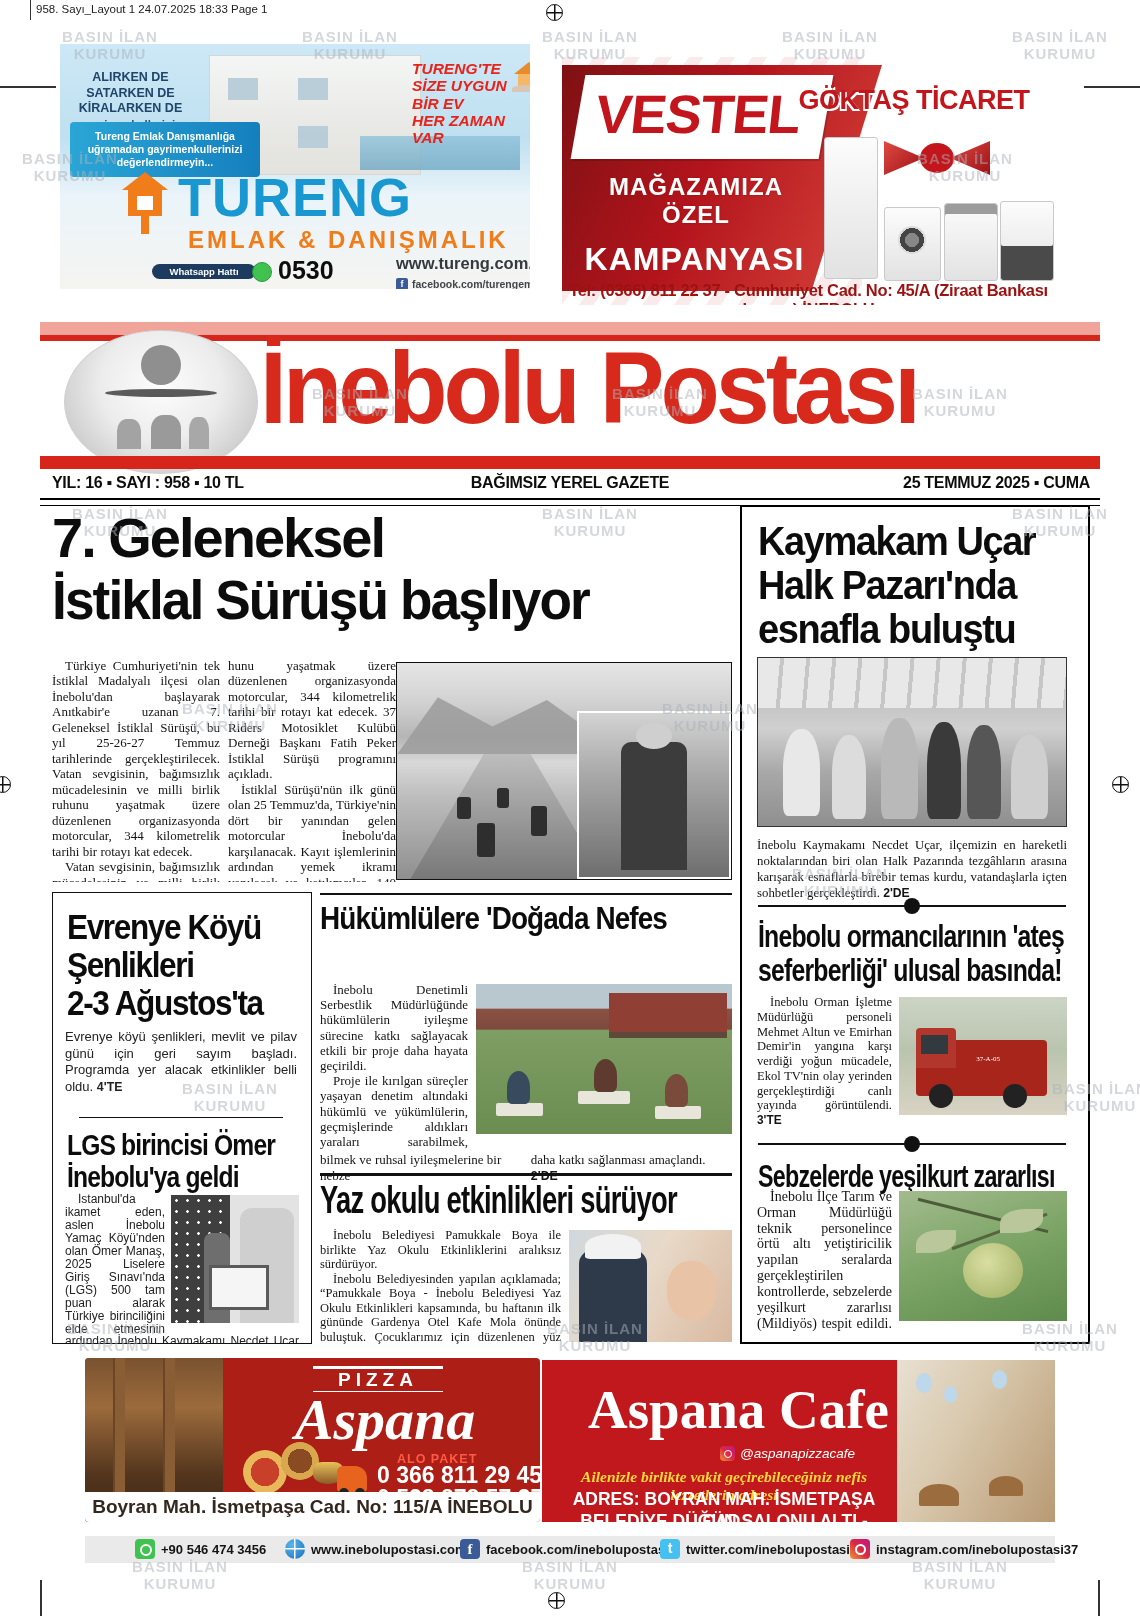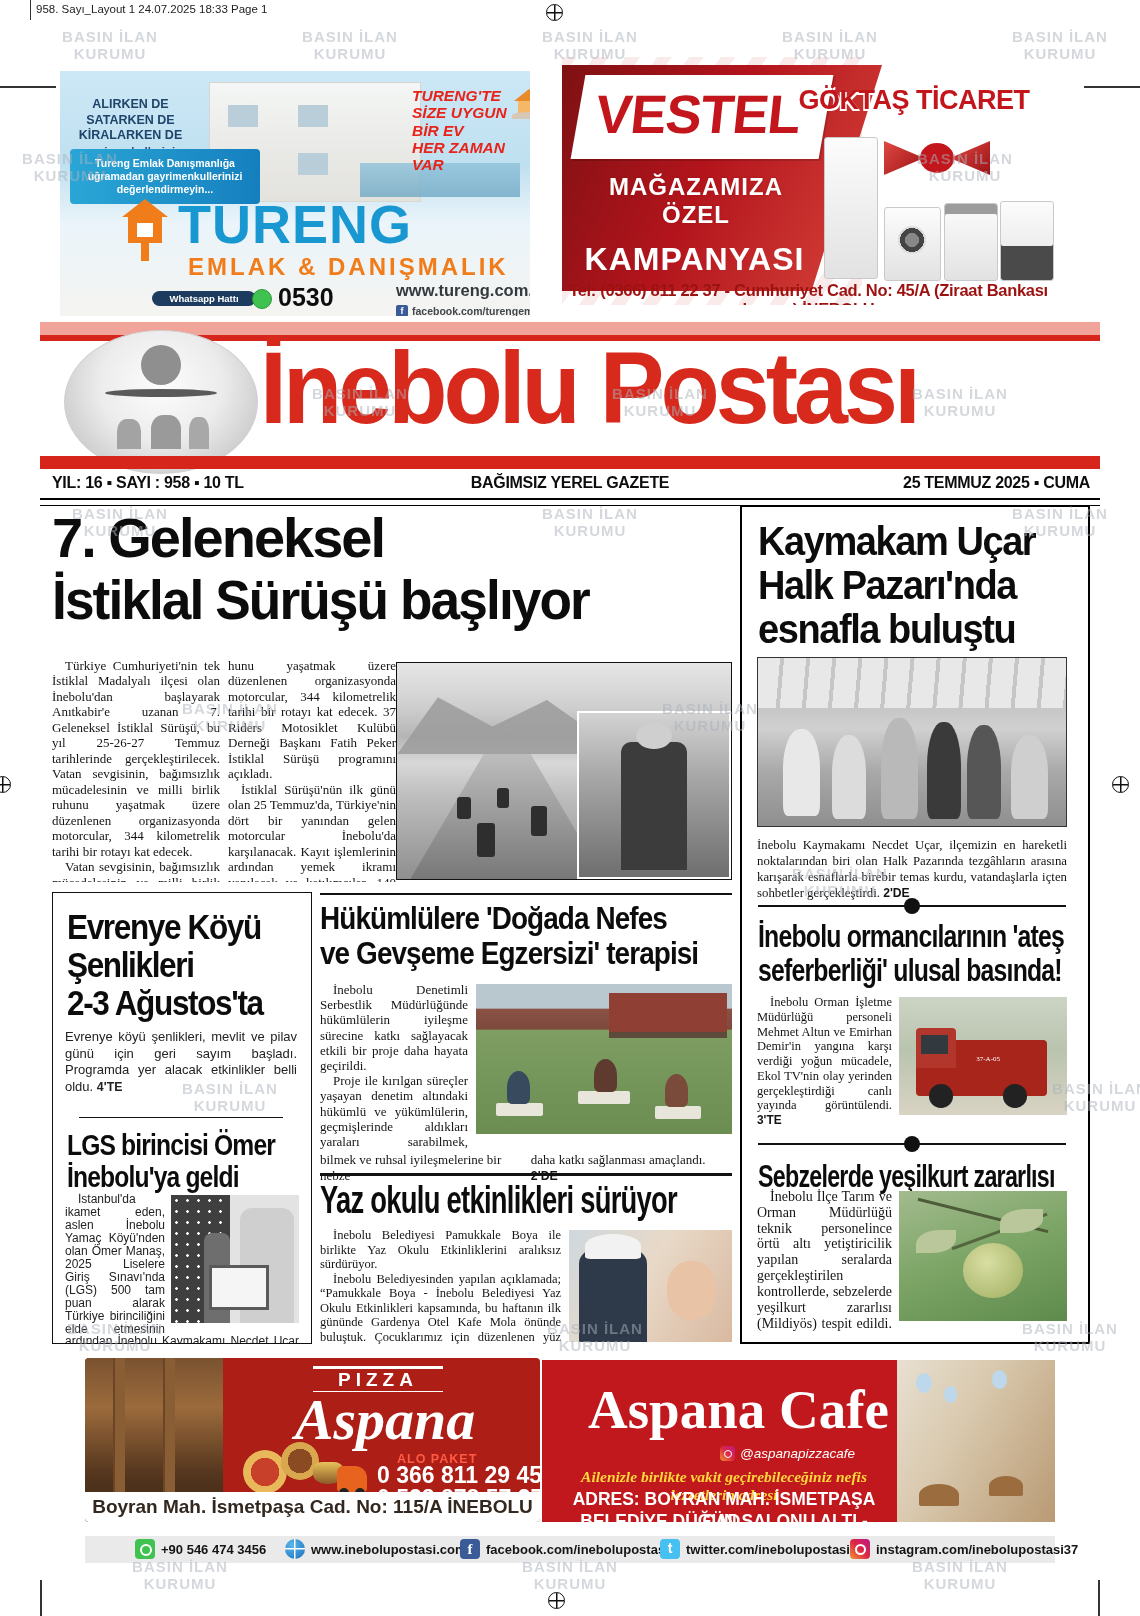--- a/index.html
+++ b/index.html
@@ -21,21 +21,21 @@
   .reg{width:15px;height:15px;border:1.5px solid #111;border-radius:50%;
        background:linear-gradient(#111,#111) center/100% 1.5px no-repeat,
                   linear-gradient(#111,#111) center/1.5px 100% no-repeat;}
 
   
   .wm{position:absolute;z-index:60;width:120px;text-align:center;color:#aab2ba;opacity:.5;
       font-weight:bold;font-size:15px;line-height:1.15;letter-spacing:1px;pointer-events:none;}
   .wm span{display:block;}
 
   
-  .ad-tureng{left:60px;top:71px;width:470px;height:245px;overflow:hidden;
+  .ad-tureng{left:60px;top:44px;width:470px;height:245px;overflow:hidden;
      background:linear-gradient(180deg,#cde8f6 0%,#bfe0f0 38%,#eaf4fa 62%,#f5f4f1 100%);}
   .t-house{left:150px;top:12px;width:210px;height:118px;background:linear-gradient(180deg,#f7f7f5,#e4e2dc);
      box-shadow:0 0 0 1px #d8d6cf;opacity:.95;}
   .t-house i{position:absolute;display:block;background:#b9cdd8;}
   .t-sea{left:300px;top:92px;width:160px;height:34px;background:linear-gradient(180deg,#8fc2da,#6fa8c4);opacity:.8;}
   .t-slogan{left:8px;top:26px;width:125px;text-align:center;color:#20456b;line-height:1.25;}
   .t-slogan .b{font-weight:bold;font-size:12.5px;}
   .t-slogan .r{font-size:11.5px;font-weight:bold;color:#2c567e;}
   .t-rslogan{left:352px;top:16px;width:105px;color:#e8231a;font-weight:bold;font-style:italic;
      font-size:15.5px;line-height:1.12;text-align:left;}
@@ -390,21 +390,20 @@
           <span class="kid"></span>
           <span class="suit"></span>
           <span class="cert"></span>
       </span>
       <p class="ind"><span>İstanbul'da ikamet eden, aslen İnebolu Yamaç Köyü'nden olan Ömer Manaş, 2025 Liselere Giriş Sınavı'nda (LGS) 500 tam puan alarak Türkiye birinciliğini elde etmesinin ardından İnebolu Kaymakamı Necdet Uçar tarafından makamında özel olarak ağırlandı.</span> </p>
     </div>
   </div>
 
   <div class="abs mid-rule1"></div>
   <div class="abs mid-h" style="top:903px;"><span class="cond sx9">Hükümlülere 'Doğada Nefes</span></div>
-  <div class="abs mid-h" style="top:938px;"><span class="cond sx9">ve Gevşeme Egzersizi' terapisi</span></div>
   <div class="abs therapy-body serif">
     <span class="therapy-photo">
       <span class="porch"></span>
       <span class="mat" style="left:8%;bottom:12%;width:18%;height:9%;"></span>
       <span class="mat" style="left:40%;bottom:20%;width:20%;height:9%;"></span>
       <span class="mat" style="left:70%;bottom:10%;width:18%;height:9%;"></span>
       <span class="per" style="left:12%;bottom:20%;width:9%;height:22%;"></span>
       <span class="per" style="left:46%;bottom:28%;width:9%;height:22%;background:#5e3b2e;"></span>
       <span class="per" style="left:74%;bottom:18%;width:9%;height:22%;background:#7a4a3a;"></span>
     </span>

